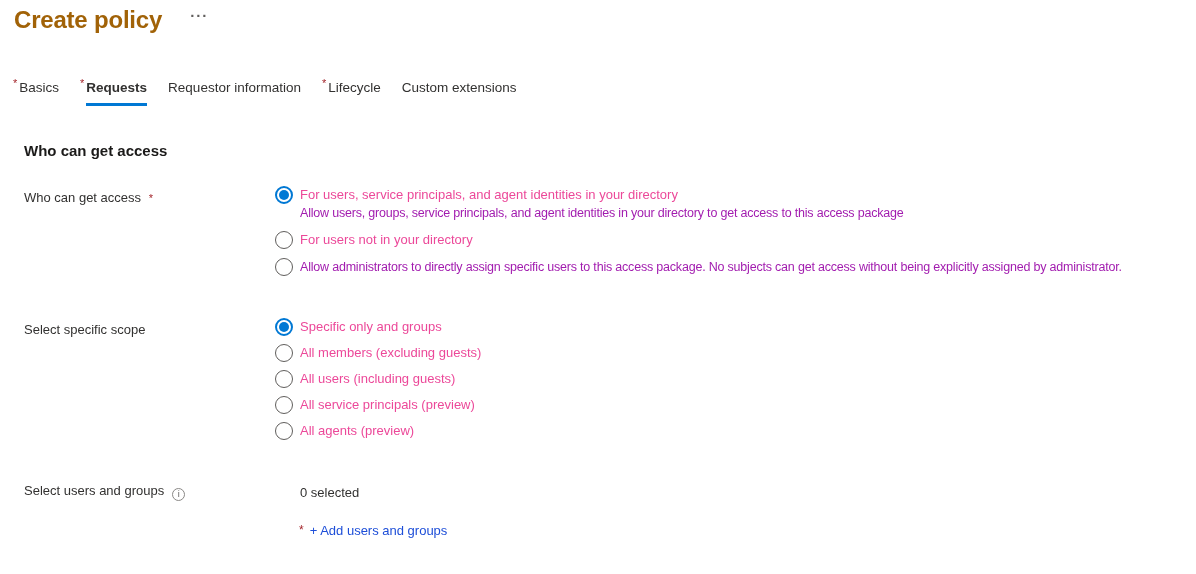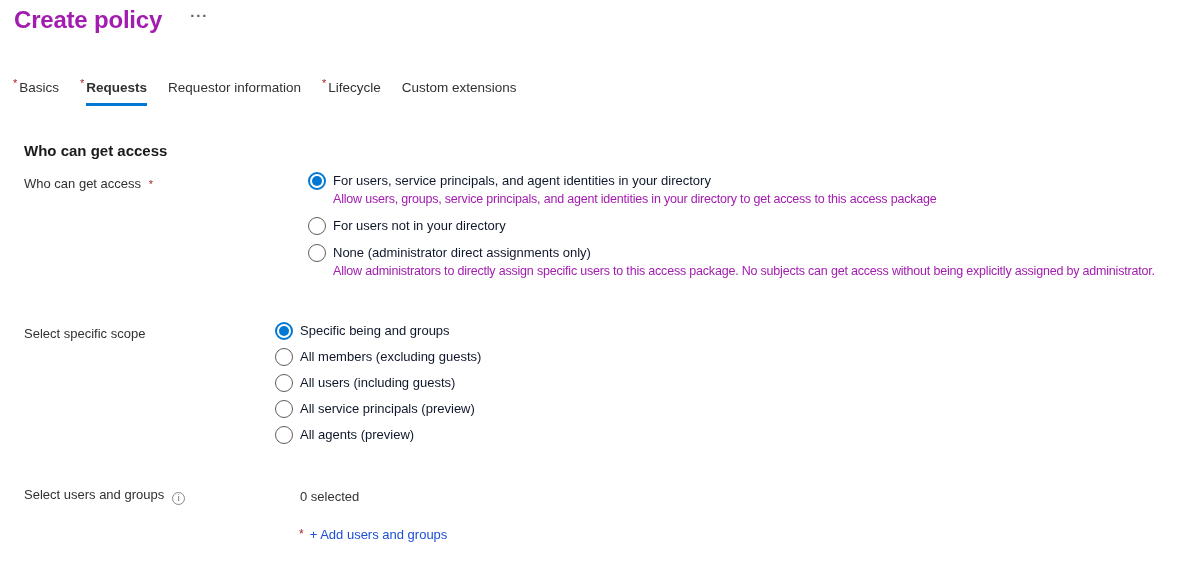--- a/index.html
+++ b/index.html
@@ -6,49 +6,49 @@
   html,body { background:#ffffff; }
   body {
     width:1196px; height:574px; overflow:hidden;
     font-family:"Liberation Sans", sans-serif;
     color:#323130; font-size:13px;
   }
   .page { position:relative; width:1196px; height:574px; background:#fff; }
 
   
   .title-row { display:flex; align-items:flex-start; padding:5px 0 0 14px; gap:28px; }
-  .page-title { font-size:24px; font-weight:bold; color:#a21caf; line-height:30px; letter-spacing:-0.2px; }
+  .page-title { font-size:24px; font-weight:bold; color:#a16207; line-height:30px; letter-spacing:-0.2px; }
   .more-btn { margin-top:3px; color:#605e5c; font-size:15px; font-weight:bold; letter-spacing:1px;
     line-height:16px; cursor:pointer; border:none; background:none; }
 
   
   .tab-bar { display:flex; gap:21px; margin:44px 0 0 13px; align-items:flex-end; }
   .tab { display:flex; align-items:flex-start; cursor:pointer; font-size:13.5px; color:#323130; }
   .req { color:#a4262c; font-size:11px; margin-right:2px; position:relative; top:-2px; }
   .tab-label { padding-bottom:7px; border-bottom:3px solid transparent; line-height:17px; }
   .tab.active .tab-label { font-weight:bold; border-bottom-color:#0078d4; }
 
   
   .section-heading { margin:36px 0 0 24px; font-size:15px; font-weight:bold; color:#1b1a19; }
 
   
   .form-row { display:flex; margin-left:24px; }
   .row-label { width:251px; flex-shrink:0; padding-top:3px; font-size:13px; color:#323130; line-height:17px; }
   .row-content { flex:1; min-width:0; }
-  .row-1 { margin-top:13px;gap:33px; }
+  .row-1 { margin-top:27px; }
   .row-2 { margin-top:33px; }
   .row-3 { margin-top:31px; }
 
   
   .option { display:flex; margin-bottom:9px; cursor:pointer; }
   .radio { width:18px; height:18px; border:1px solid #605e5c; border-radius:50%;
     flex-shrink:0; position:relative; background:#fff; margin-right:7px; }
   .radio.selected { border:2px solid #0078d4; }
   .radio.selected::after { content:""; position:absolute; inset:2px; border-radius:50%; background:#0078d4; }
-  .option-label { font-size:13px; color:#0f172a; line-height:18px; }
+  .option-label { font-size:13px; color:#ec4899; line-height:18px; }
   .option-desc { font-size:12.5px; color:#a21caf; line-height:17px; margin-top:1px;
     white-space:nowrap; letter-spacing:-0.2px; }
   .row-2 .option { margin-bottom:8px; }
 
   
   .info-icon { display:inline-block; width:13px; height:13px; border:1px solid #8a8886;
     border-radius:50%; margin-left:8px; vertical-align:-2px; text-align:center; cursor:default; }
   .info-icon::before { content:"i"; display:block; font-size:9px; line-height:11px; color:#605e5c; }
 
   
@@ -105,33 +105,32 @@
       </div>
       <div class="option">
         <span class="radio"></span>
         <div>
           <div class="option-label">For users not in your directory</div>
         </div>
       </div>
       <div class="option">
         <span class="radio"></span>
         <div>
-          <div class="option-label">None (administrator direct assignments only)</div>
           <div class="option-desc">Allow administrators to directly assign specific users to this access package. No subjects can get access without being explicitly assigned by administrator.</div>
         </div>
       </div>
     </div>
   </div>
 
   <div class="form-row row-2">
     <div class="row-label">Select specific scope</div>
     <div class="row-content">
       <div class="option">
         <span class="radio selected"></span>
-        <div class="option-label">Specific being and groups</div>
+        <div class="option-label">Specific only and groups</div>
       </div>
       <div class="option">
         <span class="radio"></span>
         <div class="option-label">All members (excluding guests)</div>
       </div>
       <div class="option">
         <span class="radio"></span>
         <div class="option-label">All users (including guests)</div>
       </div>
       <div class="option">

